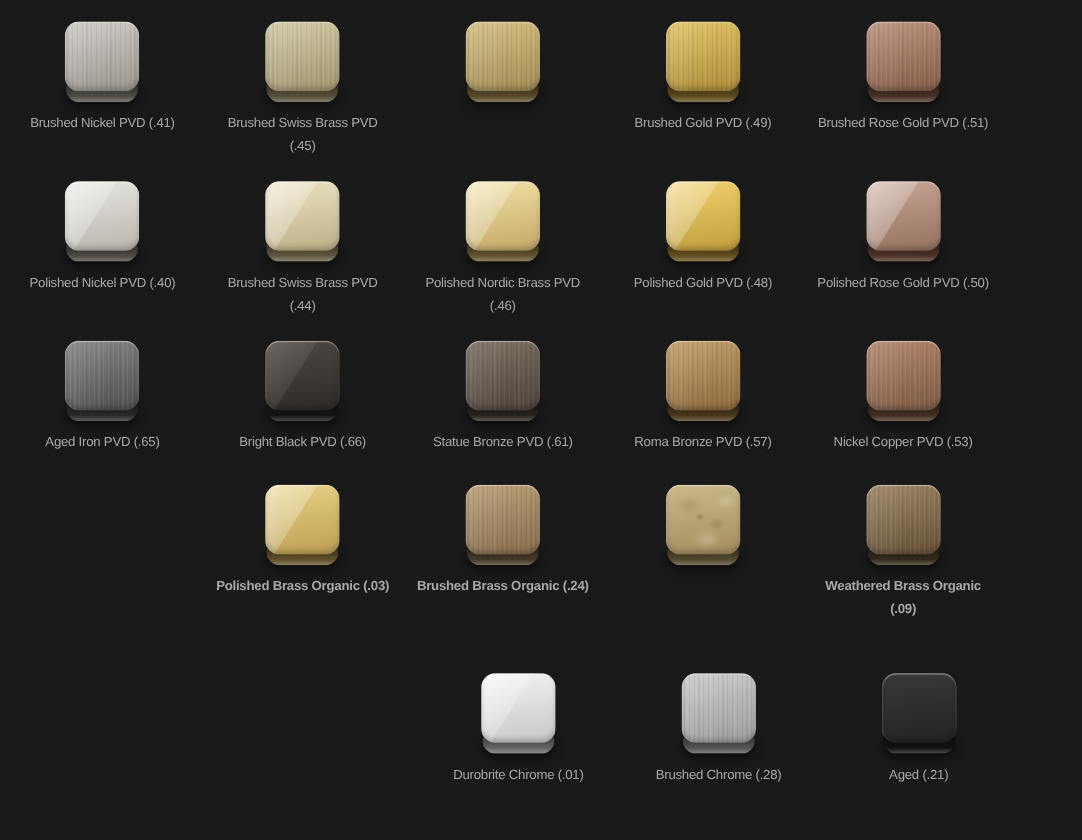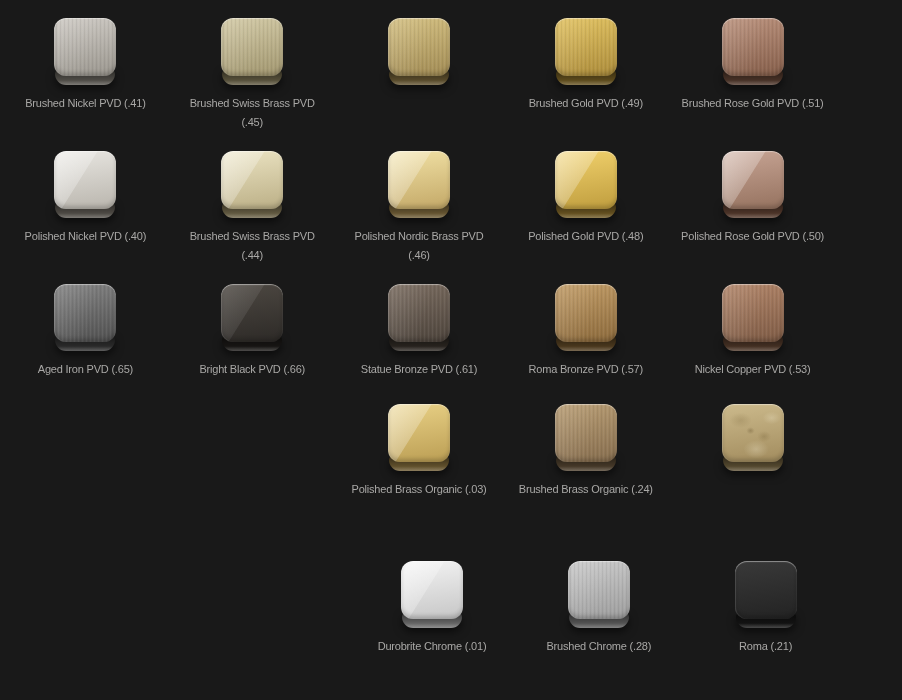--- a/index.html
+++ b/index.html
@@ -17,21 +17,21 @@
     width:836px;
     padding:18px 0 0 2px;
   }
   .row{
     display:flex;
     justify-content:flex-start;
     margin-bottom:19px;
   }
   .row.align-end{justify-content:flex-end;}
   .row.row-3{margin-bottom:25px;}
-  .row.row-4{margin-bottom:62px;}
+  .row.row-4{margin-bottom:43px;font-weight:bold;}
   .row.row-5{margin-bottom:0;transform:translateX(13px);}
   .cell{
     width:166.8px;
     display:flex;
     flex-direction:column;
     align-items:center;
     cursor:pointer;
   }
   .swatch{
     position:relative;
@@ -238,20 +238,28 @@
       <div class="swatch-face"></div>
     </div>
     <div class="label">Brushed Brass Organic (.24)</div>
   </div>
       <div class="cell">
     <div class="swatch mottled" style="--c1: #ccba8c; --c2: #a28c5e; --lip: #5c4f33;">
       <div class="swatch-lip"></div>
       <div class="swatch-face"></div>
     </div>
   </div>
+      <div class="cell">
+    <div class="swatch brushed" style="--c1: #99815f; --c2: #68533a; --lip: #3a2f20;">
+      <div class="swatch-lip"></div>
+      <div class="swatch-face"></div>
+    </div>
+    <div class="label">Weathered Brass Organic
+(.09)</div>
+  </div>
     </div>
     <div class="row row-5 align-end">
       <div class="cell">
     <div class="swatch polished" style="--c1: #f3f3f3; --c2: #c6c6c6; --lip: #6f6f6f;">
       <div class="swatch-lip"></div>
       <div class="swatch-face"></div>
     </div>
     <div class="label">Durobrite Chrome (.01)</div>
   </div>
       <div class="cell">
@@ -259,16 +267,16 @@
       <div class="swatch-lip"></div>
       <div class="swatch-face"></div>
     </div>
     <div class="label">Brushed Chrome (.28)</div>
   </div>
       <div class="cell">
     <div class="swatch matte" style="--c1: #393939; --c2: #232323; --lip: #141414;">
       <div class="swatch-lip"></div>
       <div class="swatch-face"></div>
     </div>
-    <div class="label">Roma (.21)</div>
+    <div class="label">Aged (.21)</div>
   </div>
     </div>
   </main>
 
 </body></html>

